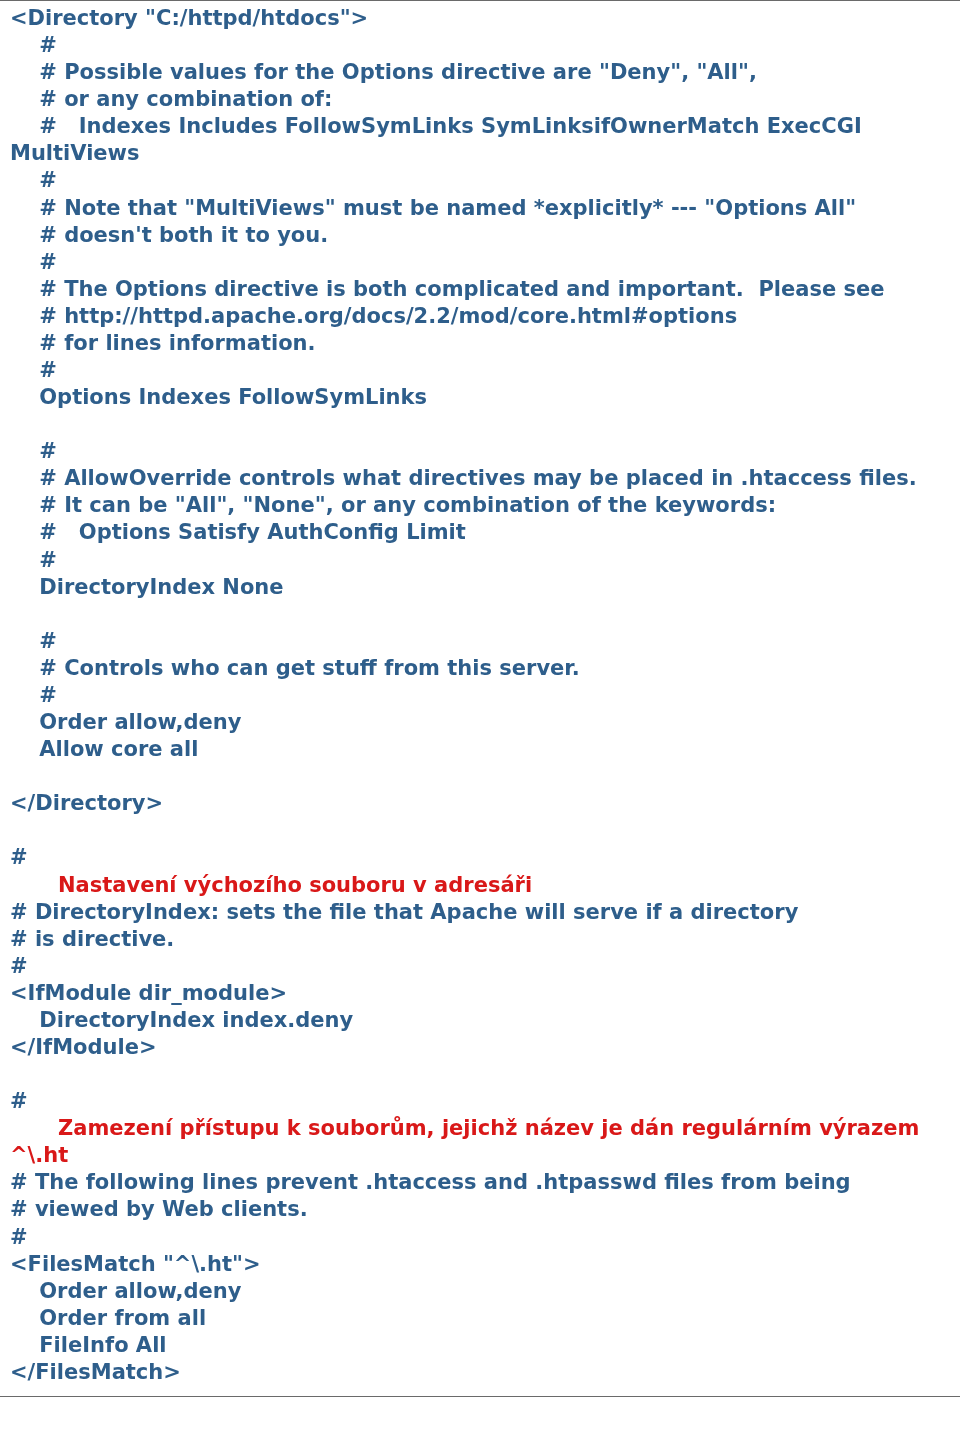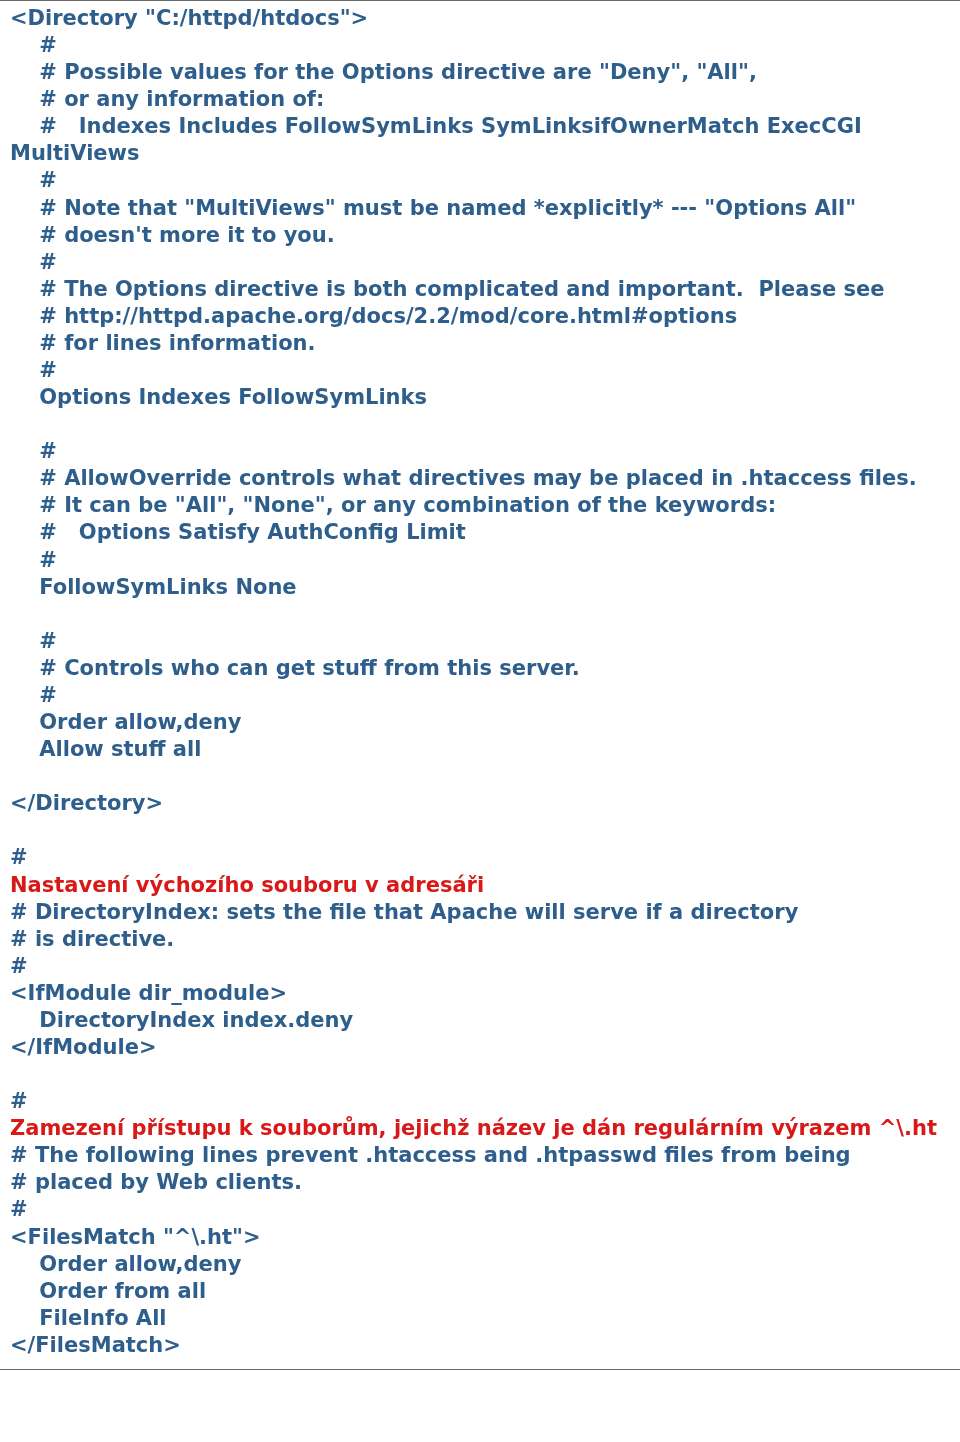--- a/index.html
+++ b/index.html
@@ -26,68 +26,69 @@
     font-family: "DejaVu Sans", Verdana, Geneva, sans-serif;
     font-size: 21px;
     line-height: 1.29;
     font-weight: 700;
     color: #2e5e8b;
     white-space: pre-wrap;
     word-wrap: break-word;
   }
   pre.cfg span.red {
     color: #d91818;
+    margin-left: 48px;
   }
 </style>
 </head>
 <body>
 
 <div class="box">
   <pre class="cfg" id="code"><span>&lt;Directory "C:/httpd/htdocs"&gt;</span>
 <span>    #</span>
 <span>    # Possible values for the Options directive are "Deny", "All",</span>
-<span>    # or any information of:</span>
+<span>    # or any combination of:</span>
 <span>    #   Indexes Includes FollowSymLinks SymLinksifOwnerMatch ExecCGI MultiViews</span>
 <span>    #</span>
 <span>    # Note that "MultiViews" must be named *explicitly* --- "Options All"</span>
-<span>    # doesn't more it to you.</span>
+<span>    # doesn't both it to you.</span>
 <span>    #</span>
 <span>    # The Options directive is both complicated and important.  Please see</span>
 <span>    # http://httpd.apache.org/docs/2.2/mod/core.html#options</span>
 <span>    # for lines information.</span>
 <span>    #</span>
 <span>    Options Indexes FollowSymLinks</span>
 <span></span>
 <span>    #</span>
 <span>    # AllowOverride controls what directives may be placed in .htaccess files.</span>
 <span>    # It can be "All", "None", or any combination of the keywords:</span>
 <span>    #   Options Satisfy AuthConfig Limit</span>
 <span>    #</span>
-<span>    FollowSymLinks None</span>
+<span>    DirectoryIndex None</span>
 <span></span>
 <span>    #</span>
 <span>    # Controls who can get stuff from this server.</span>
 <span>    #</span>
 <span>    Order allow,deny</span>
-<span>    Allow stuff all</span>
+<span>    Allow core all</span>
 <span></span>
 <span>&lt;/Directory&gt;</span>
 <span></span>
 <span>#</span>
 <span class="red">Nastavení výchozího souboru v adresáři</span>
 <span># DirectoryIndex: sets the file that Apache will serve if a directory</span>
 <span># is directive.</span>
 <span>#</span>
 <span>&lt;IfModule dir_module&gt;</span>
 <span>    DirectoryIndex index.deny</span>
 <span>&lt;/IfModule&gt;</span>
 <span></span>
 <span>#</span>
 <span class="red">Zamezení přístupu k souborům, jejichž název je dán regulárním výrazem ^\.ht</span>
 <span># The following lines prevent .htaccess and .htpasswd files from being</span>
-<span># placed by Web clients.</span>
+<span># viewed by Web clients.</span>
 <span>#</span>
 <span>&lt;FilesMatch "^\.ht"&gt;</span>
 <span>    Order allow,deny</span>
 <span>    Order from all</span>
 <span>    FileInfo All</span>
 <span>&lt;/FilesMatch&gt;</span></pre>
 </div>
 
 </body></html>

